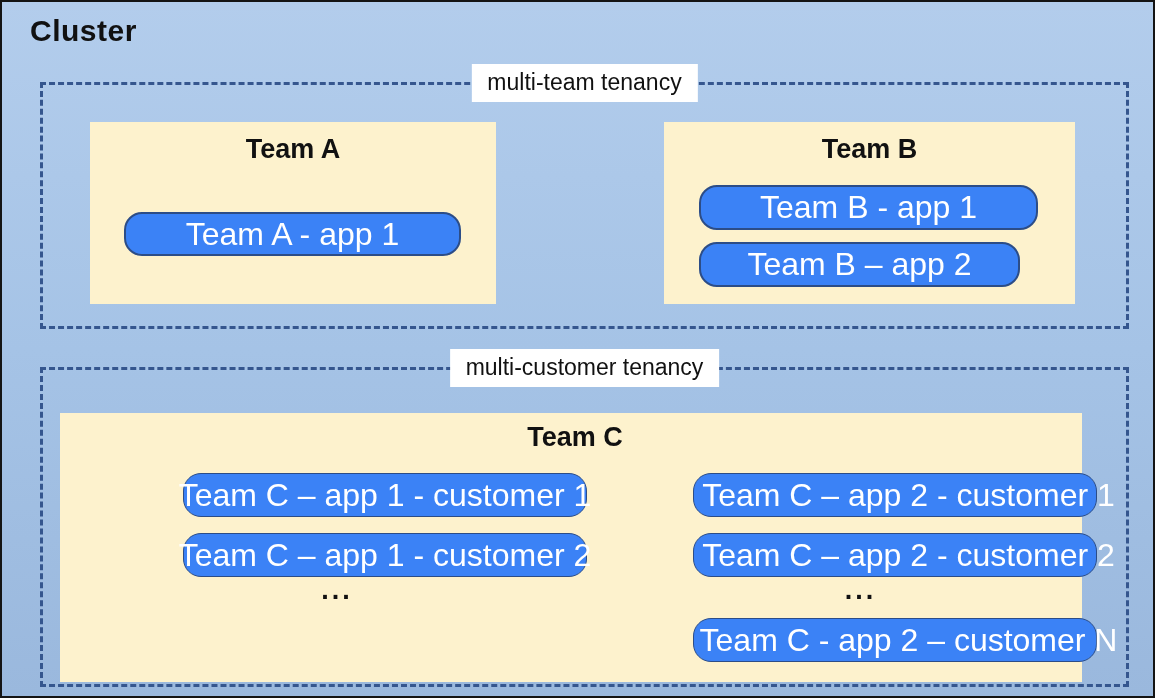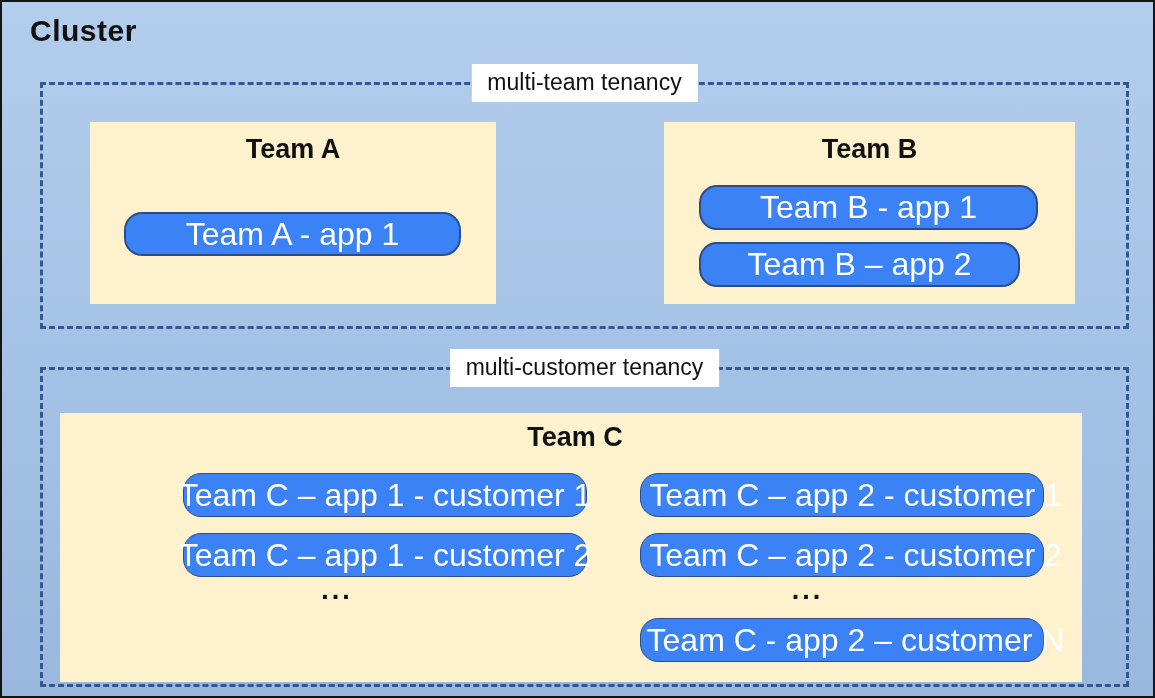--- a/index.html
+++ b/index.html
@@ -79,21 +79,21 @@
     border-radius: 18px;
   }
   .app-thick { border: 2px solid #2c4d87; }
   .app-thin  { border: 1px solid #2c4d87; }
 
   .app-team-a-1 { left: 34px; top: 90px;  width: 337px; height: 44px; }
   .app-team-b-1 { left: 35px; top: 63px;  width: 339px; height: 45px; }
   .app-team-b-2 { left: 35px; top: 120px; width: 321px; height: 45px; }
 
   .col-1 { left: 75px; }
-  .col-2 { left: 532px; padding-left: 27px; }
+  .col-2 { left: 585px; padding-left: 27px; }
   .c-row   { width: 404px; height: 44px; margin-left: 48px; }
   .row-1 { top: 60px; }
   .row-2 { top: 120px; }
   .row-n { top: 205px; }
 
   .dots {
     position: absolute;
     top: 160px;
     width: 404px;
     height: 40px;

